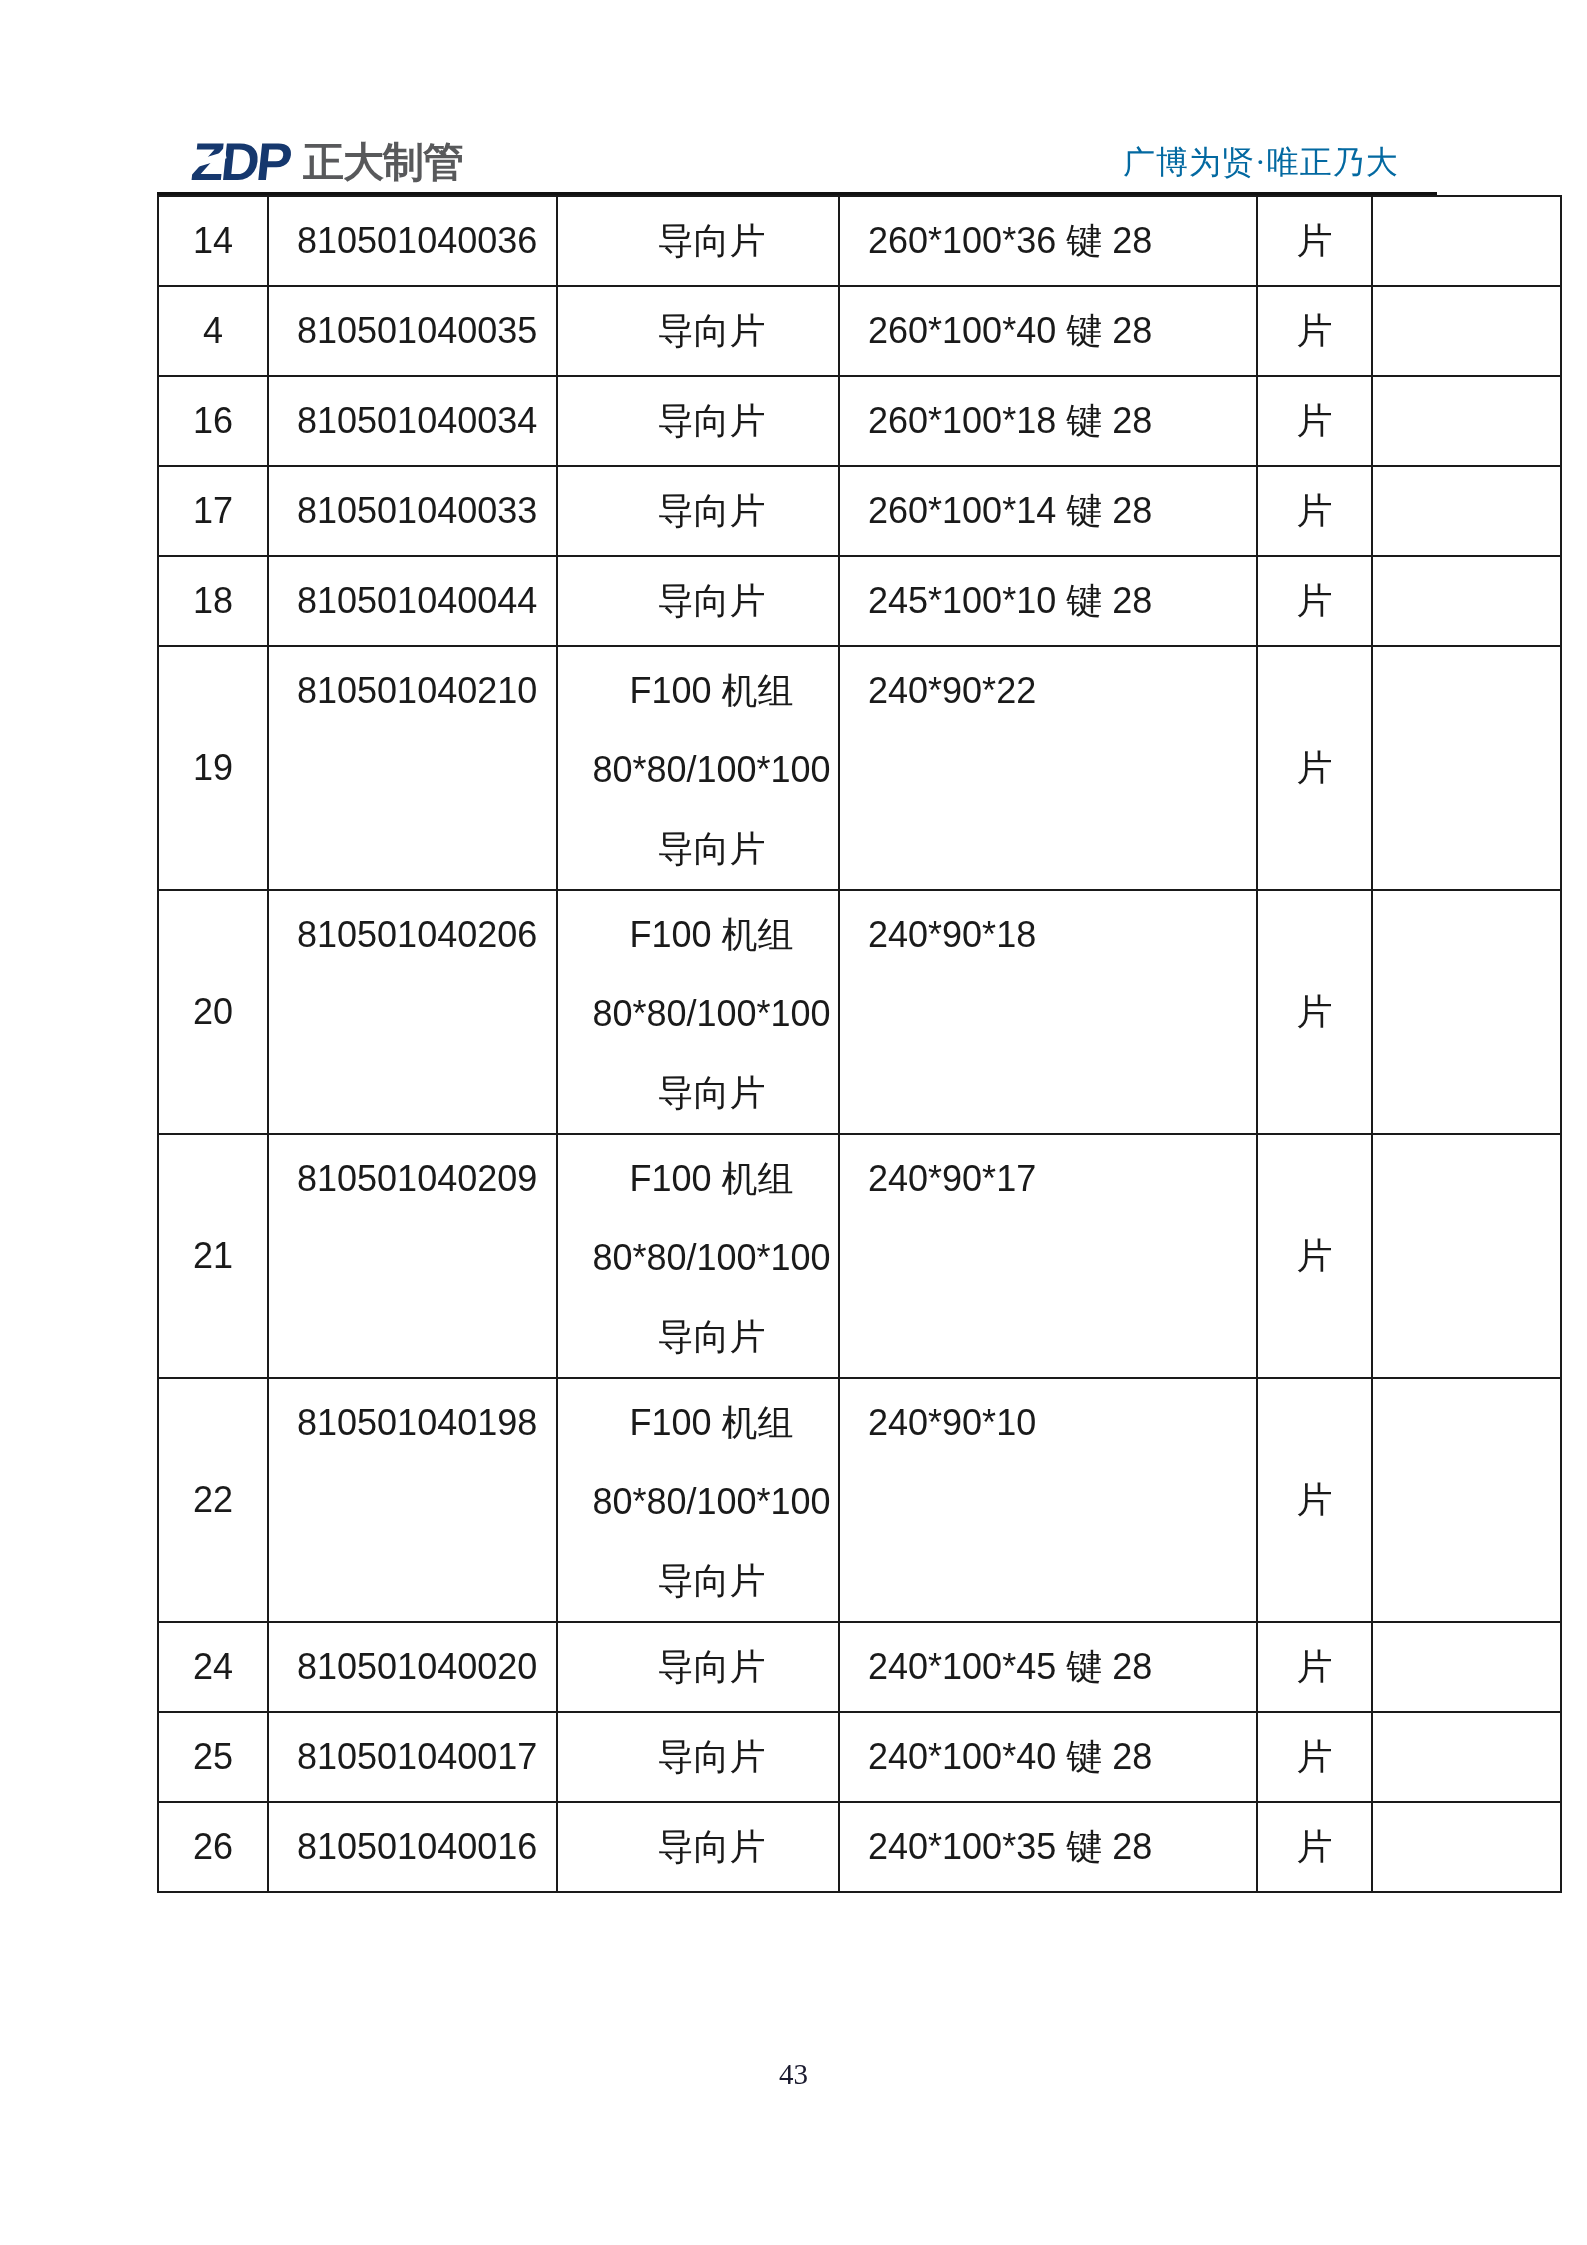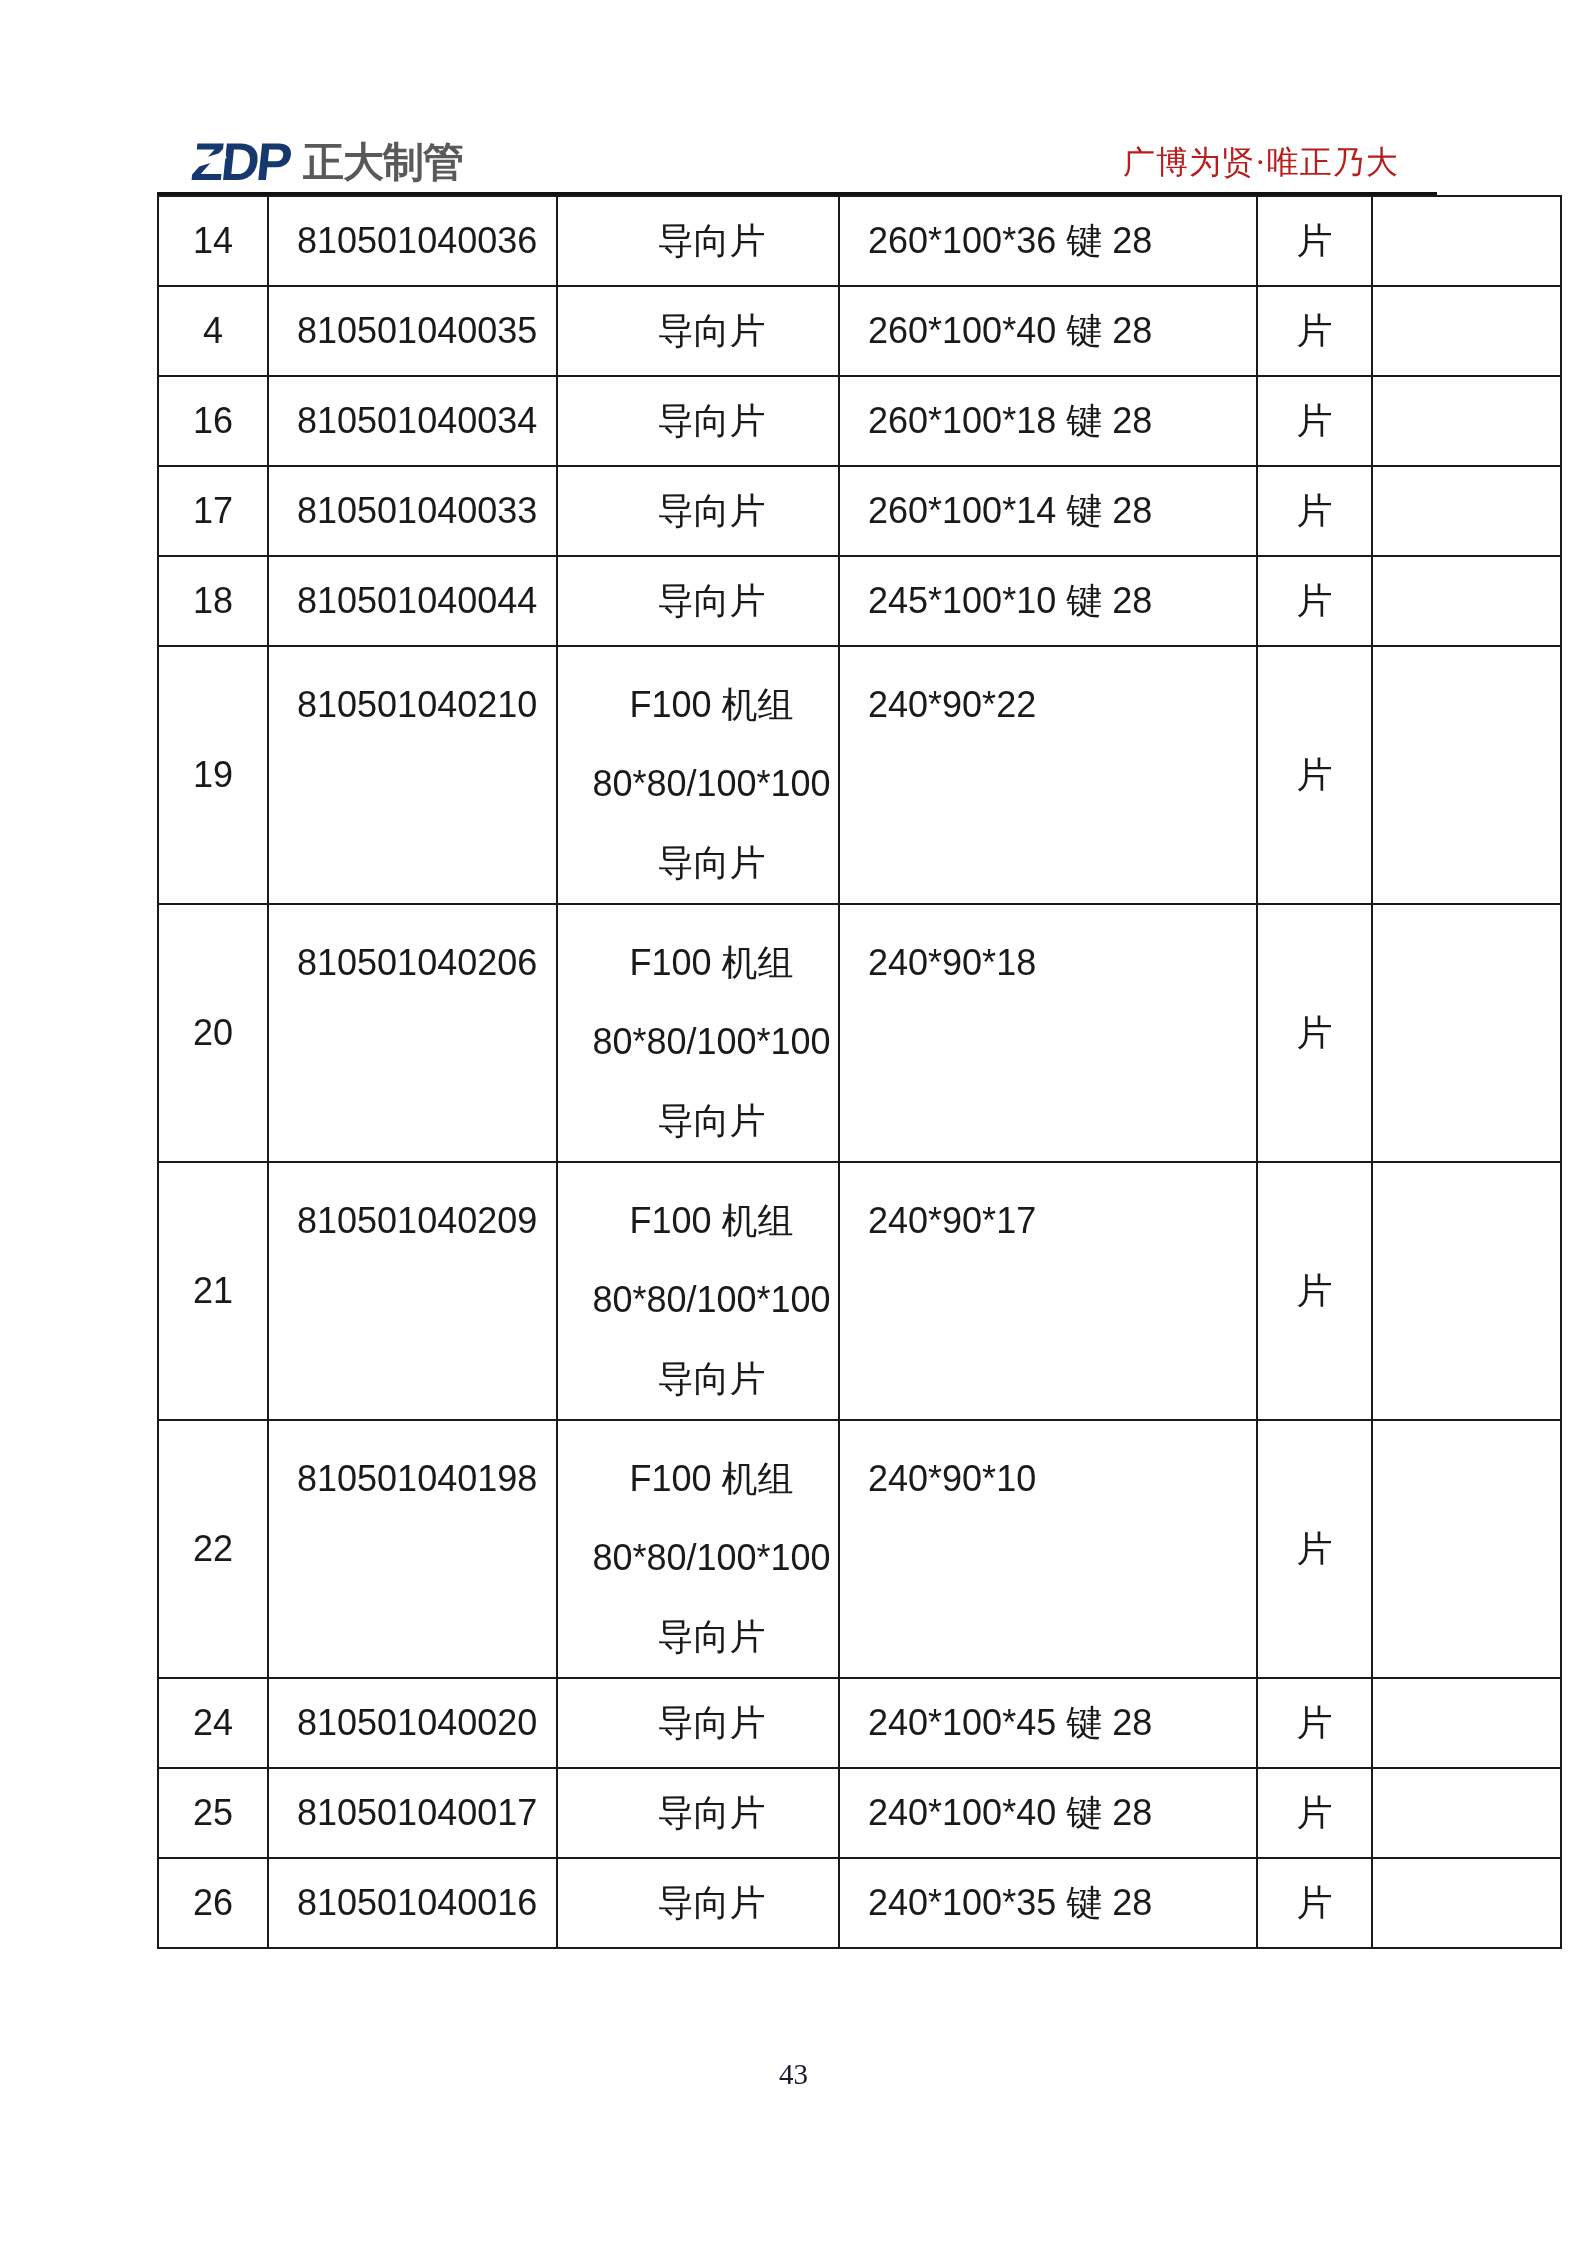--- a/index.html
+++ b/index.html
@@ -54,21 +54,21 @@
     color:#58595b;
   }
   .slogan{
     position:absolute;
     left:1123px;
     top:143px;
     width:282px;
     font-family:"Liberation Serif", serif;
     font-size:32px;
     line-height:38px;
-    color:#b91c1c;
+    color:#0369a1;
     white-space:nowrap;
     letter-spacing:1px;
   }
   .header-rule{
     position:absolute;
     left:157px;
     top:192px;
     width:1280px;
     height:4px;
     background:#111111;
@@ -105,21 +105,21 @@
   td.c-unit{
     text-align:center;
     font-family:"Liberation Serif", serif;
     font-size:35px;
   }
   tr.tall td.c-code,
   tr.tall td.c-name,
   tr.tall td.c-spec{
     vertical-align:top;
     line-height:79px;
-    padding-top:18px;
+    padding-top:4px;
   }
   tr.tall td.c-no,
   tr.tall td.c-unit{
     vertical-align:middle;
   }
 
   
   .footer{
     position:absolute;
     left:0;

